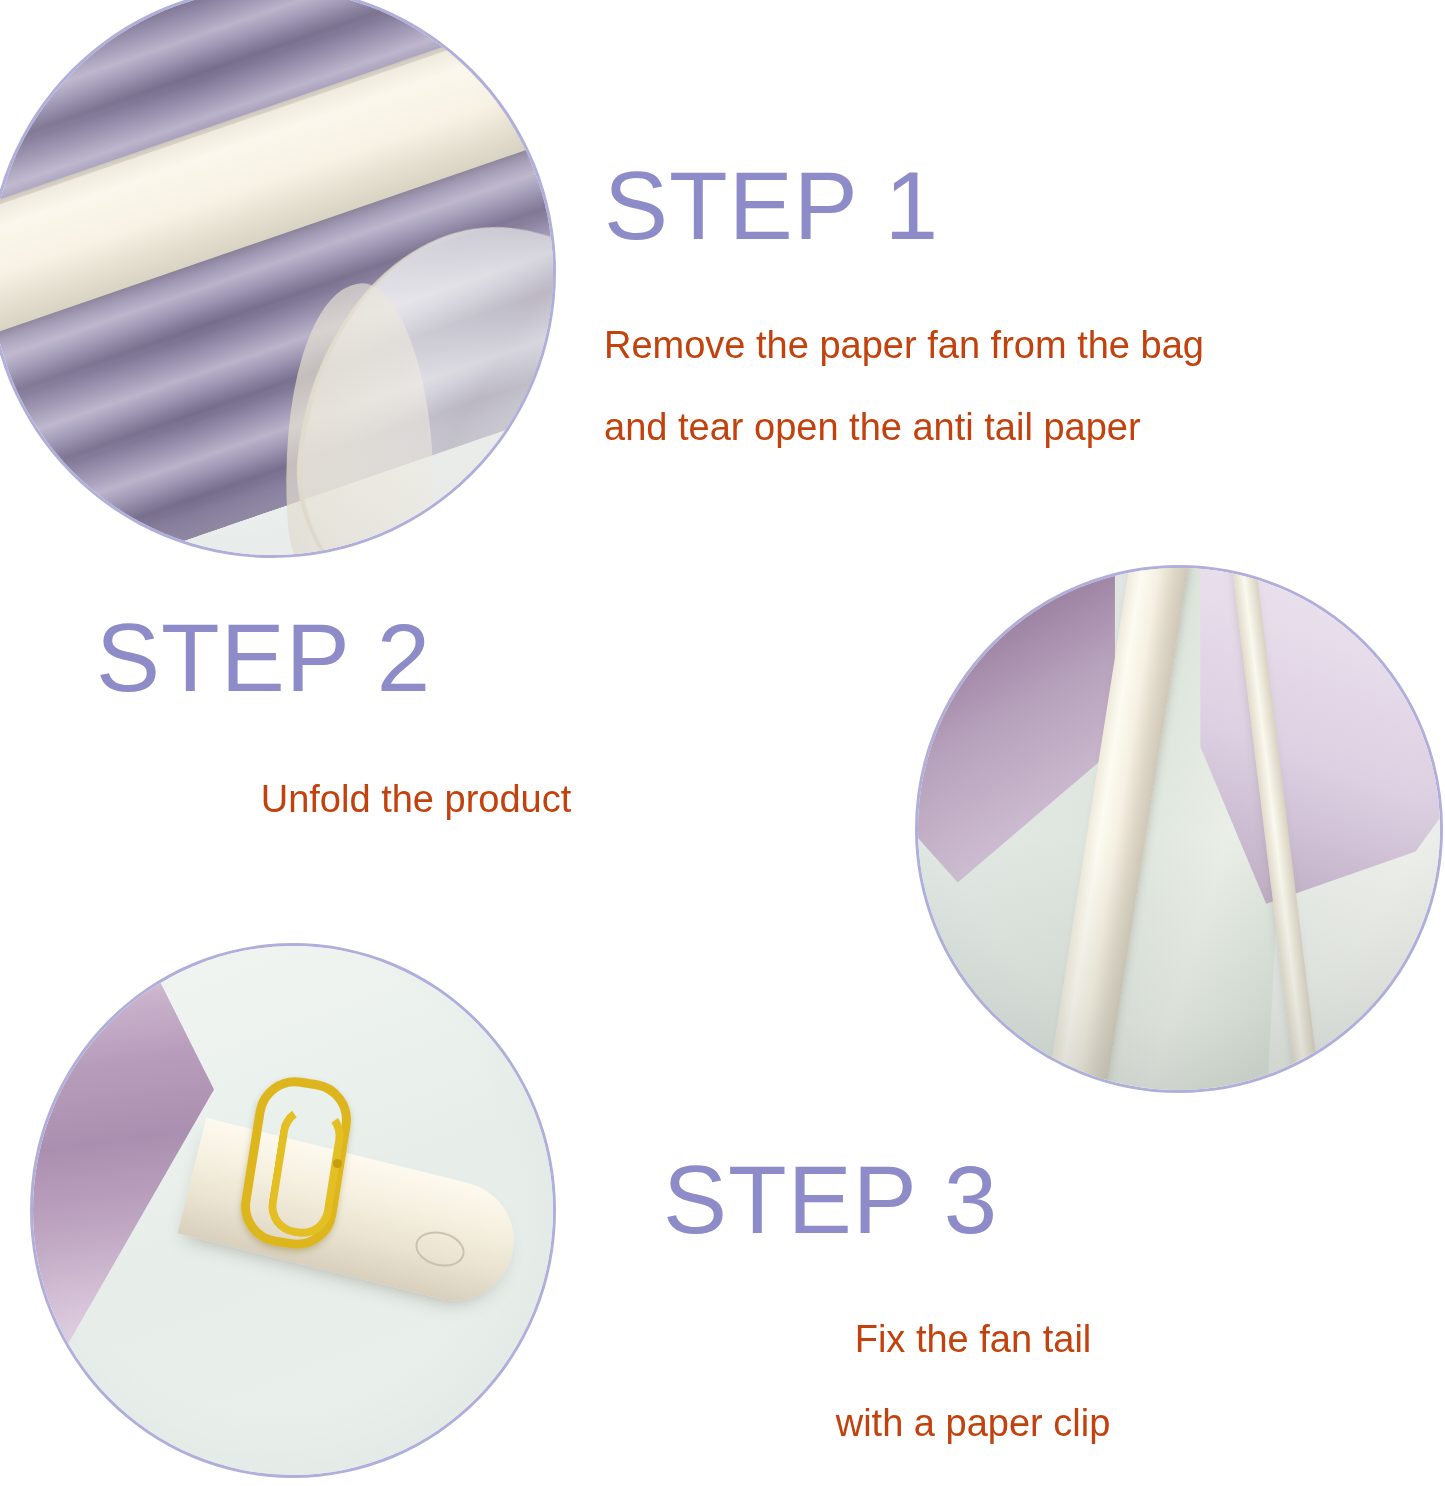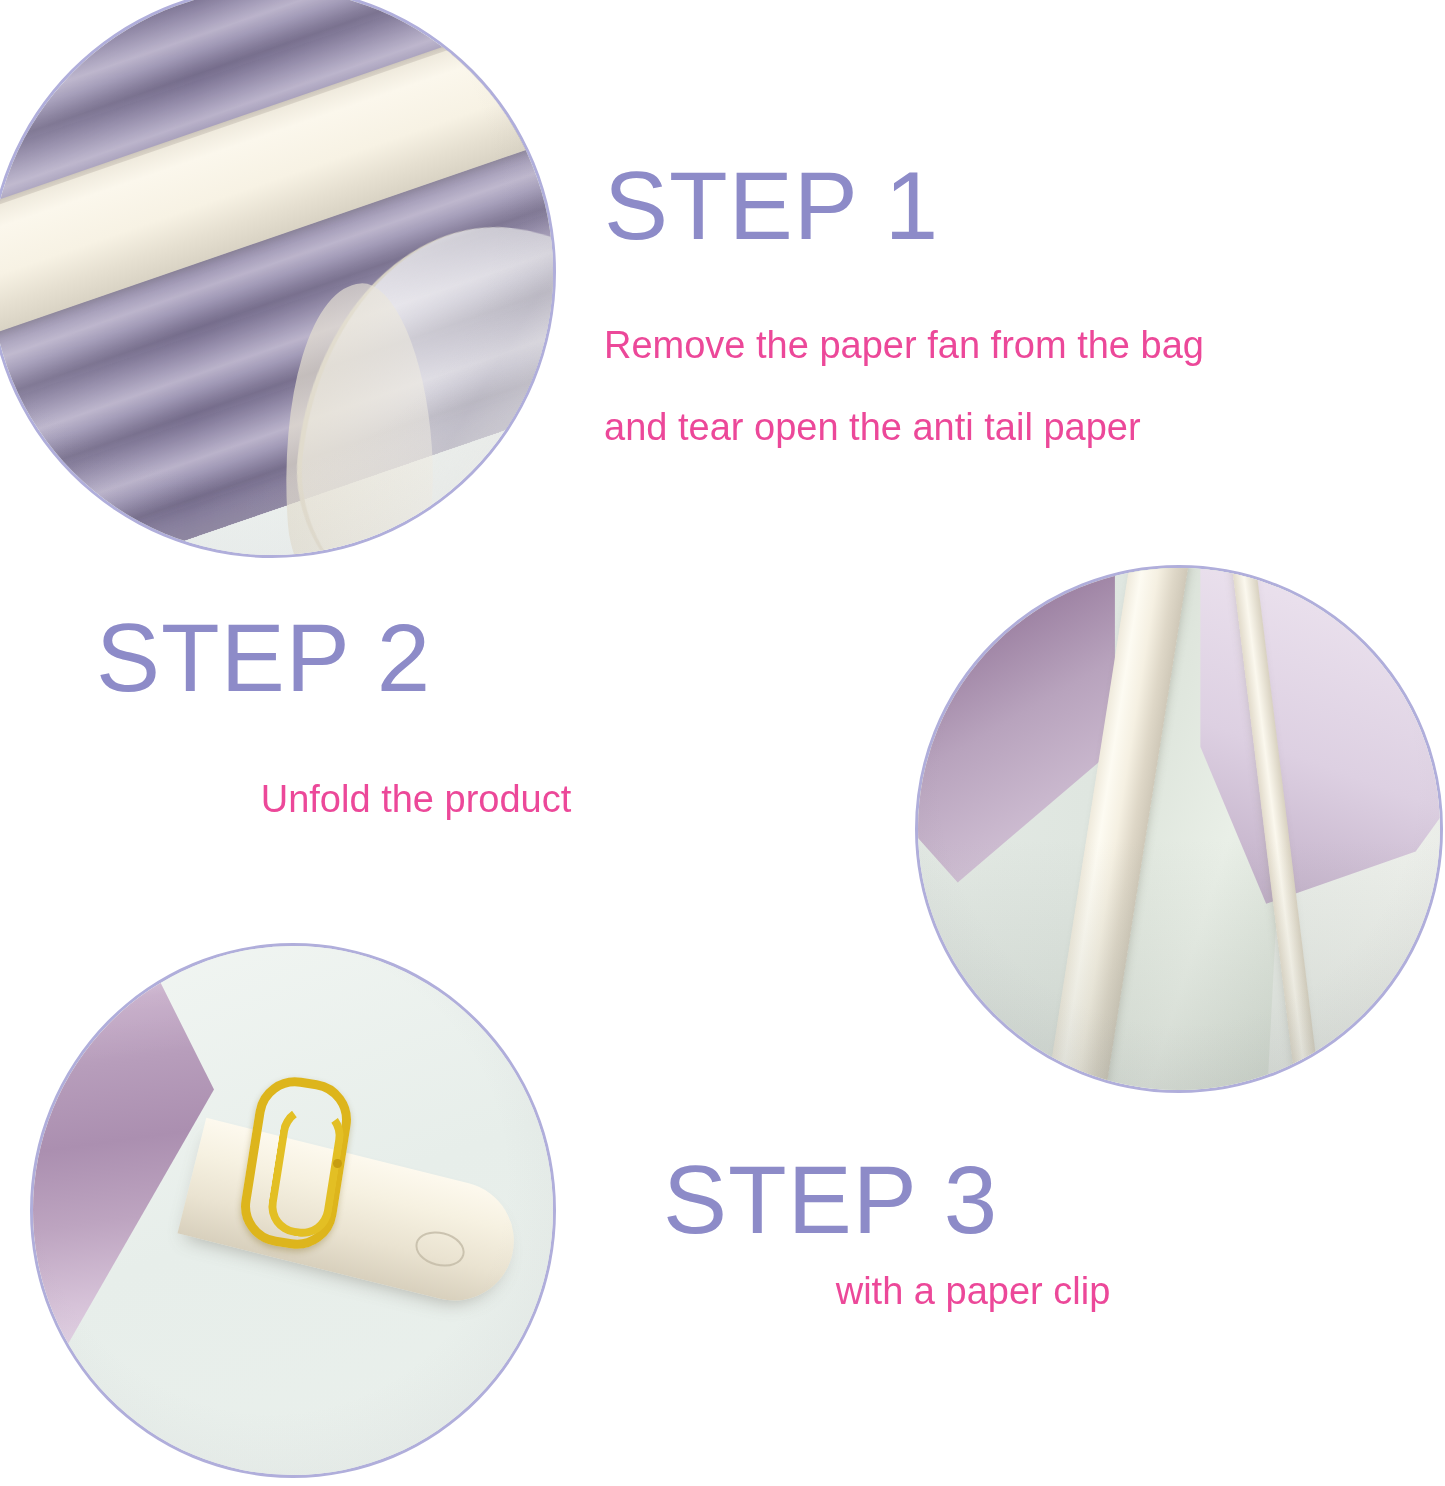--- a/index.html
+++ b/index.html
@@ -244,42 +244,42 @@
   
   .step-block { position: absolute; }
   .step-title {
     color: #8d8bc8;
     font-weight: 400;
     letter-spacing: 1px;
     line-height: 1;
     white-space: nowrap;
   }
   .step-line {
-    color: #ec4899;
+    color: #c2410c;
     font-weight: 400;
     white-space: nowrap;
   }
 
   #text-step1 { left: 604px; top: 158px; text-align: left; }
   #text-step1 .step-title { font-size: 96px; }
   #text-step1 .step-line  { font-size: 38px; line-height: 1.0; }
   #text-step1 .l1 { margin-top: 72px; }
   #text-step1 .l2 { margin-top: 44px; }
 
   #text-step2 { left: 96px; top: 592px; text-align: center; width: 640px; margin-top: 18px; }
   #text-step2 .step-title { font-size: 96px; text-align: left; }
   #text-step2 .step-line  { font-size: 38px; line-height: 1.0; }
   #text-step2 .l1 { margin-top: 74px; }
   #text-step2 .l2 { margin-top: 48px; }
 
   #text-step3 { left: 663px; top: 1152px; text-align: center; width: 620px; }
   #text-step3 .step-title { font-size: 96px; text-align: left; }
   #text-step3 .step-line  { font-size: 38px; line-height: 1.0; }
   #text-step3 .l1 { margin-top: 72px; }
-  #text-step3 .l2 { margin-top: 24px; }
+  #text-step3 .l2 { margin-top: 46px; }
 </style>
 </head>
 <body>
 
 <div class="stage">
 
   <div class="photo-circle" id="circle-step1">
     <div class="photo-inner">
       <div class="p1-bg"></div>
       <div class="p1-pleats">
@@ -326,16 +326,17 @@
       <div class="p3-strip-emboss"></div>
       <div class="p3-clip-outer"></div>
       <div class="p3-clip-inner"></div>
       <div class="p3-clip-dot"></div>
       <div class="p3-vignette"></div>
     </div>
   </div>
 
   <div class="step-block" id="text-step3">
     <div class="step-title">STEP 3</div>
+    <div class="step-line l1">Fix the fan tail</div>
     <div class="step-line l2">with a paper clip</div>
   </div>
 
 </div>
 
 </body></html>

